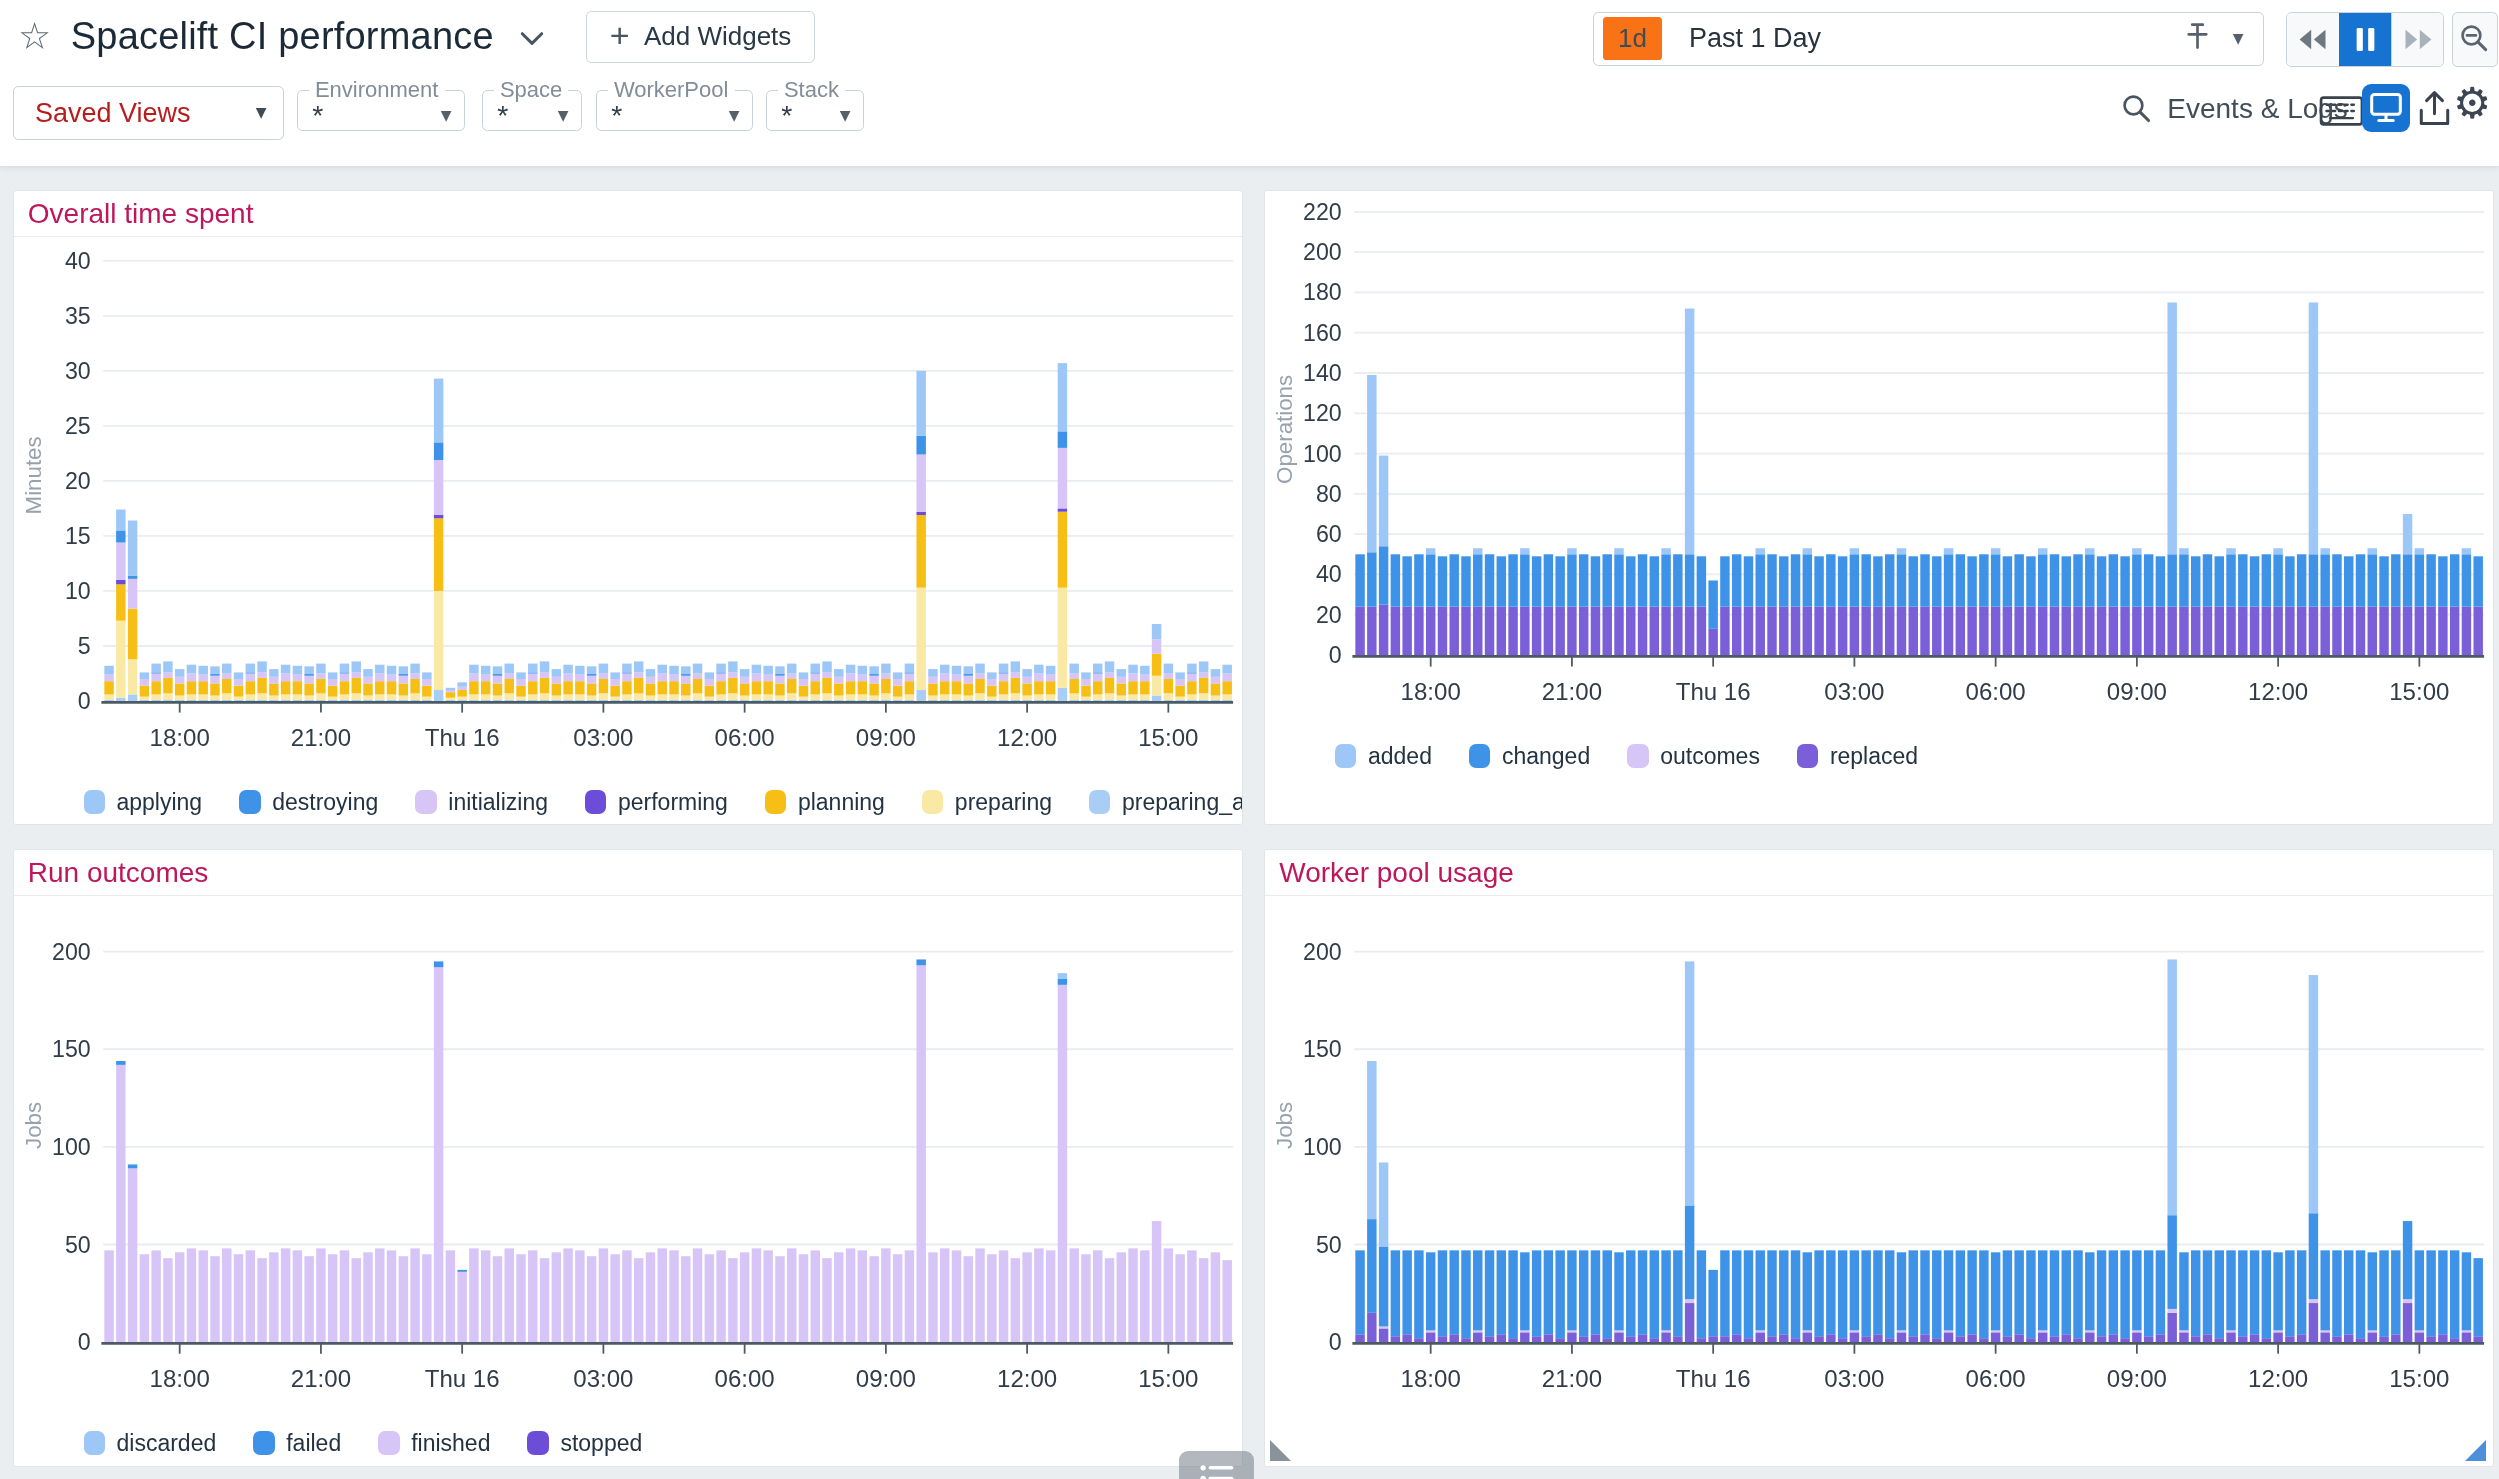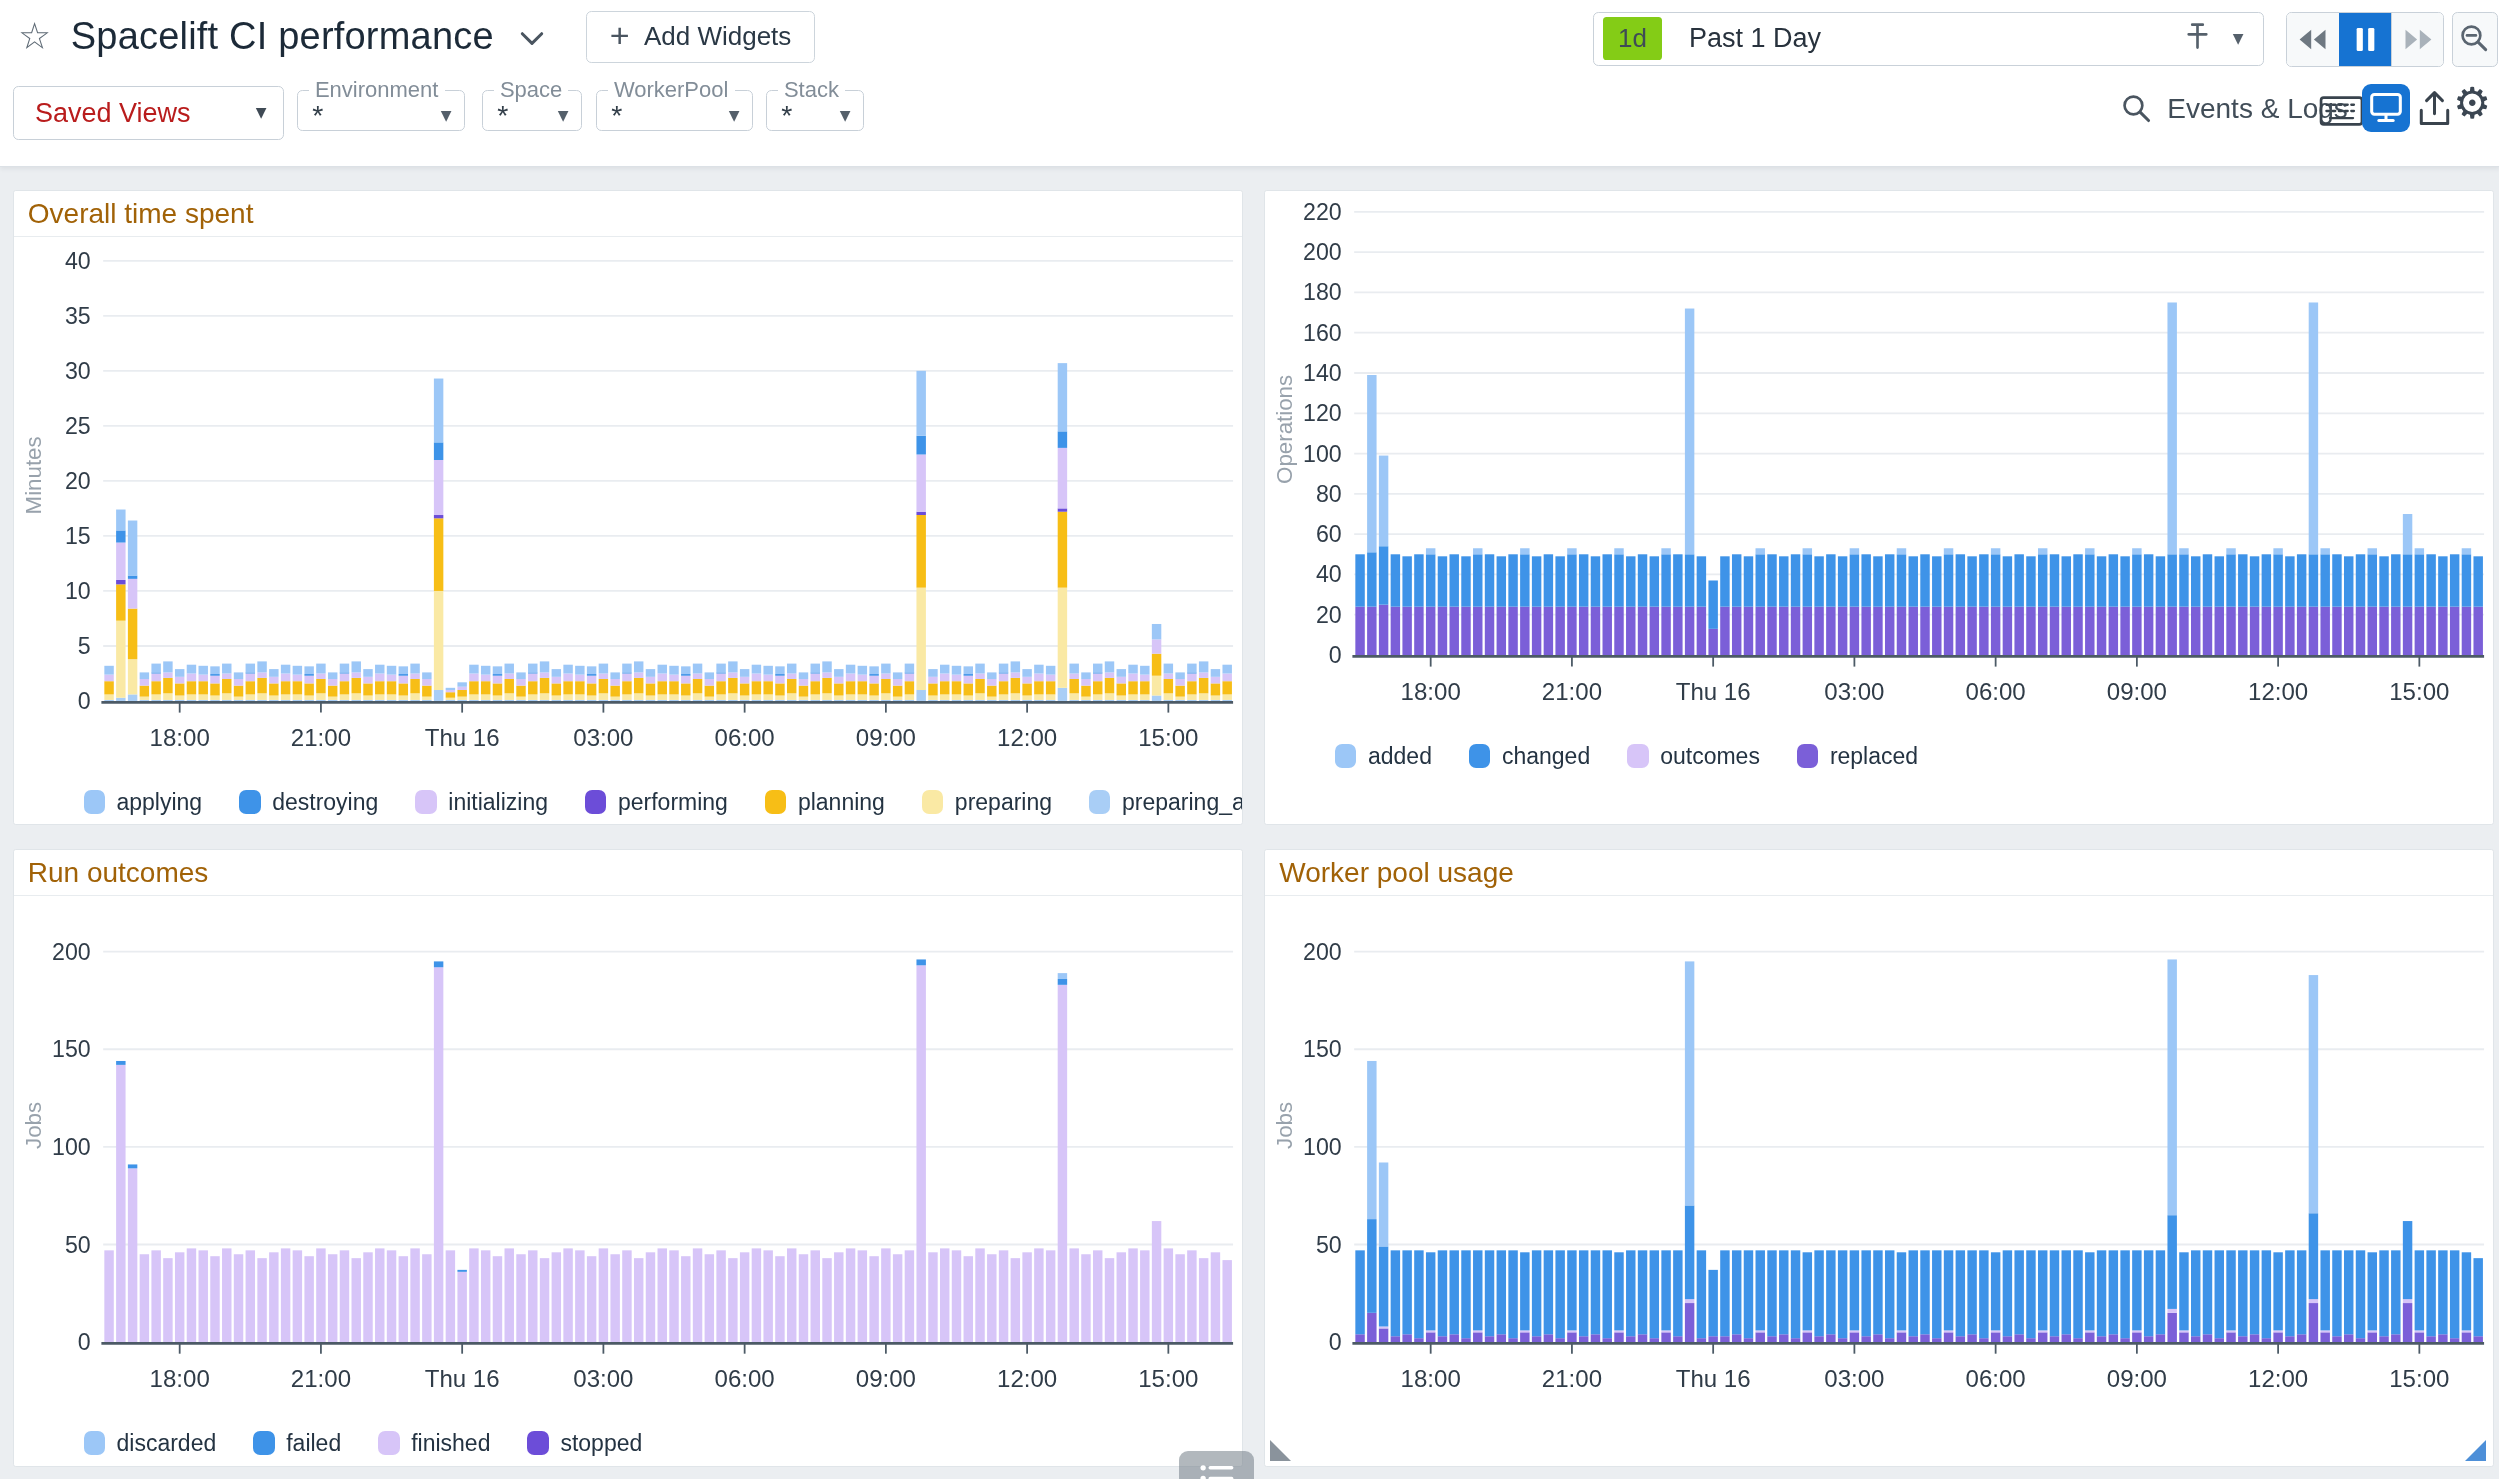--- a/index.html
+++ b/index.html
@@ -5,21 +5,21 @@
   html,body{margin:0;padding:0;}
   body{width:2500px;height:1479px;background:#EBEEF1;font-family:"Liberation Sans","DejaVu Sans",sans-serif;overflow:hidden;position:relative;}
   .topbar{position:absolute;left:0;top:0;width:2500px;height:166px;background:#FFFFFF;border-bottom:0.9px solid #DCE1E6;box-shadow:0 1.8px 4.5px rgba(30,40,50,.07);}
   .h1row{position:absolute;left:18px;top:10.7px;display:flex;align-items:center;}
   .star{font-size:37px;color:#5F6B76;margin-right:19.6px;line-height:1;}
   .dash-title{font-size:38px;font-weight:500;color:#1C2A38;letter-spacing:0.2px;}
   .title-chev{margin-left:23px;margin-top:7.1px;}
   .btn-addw{margin-left:39px;display:flex;align-items:center;gap:14.3px;height:52px;padding:0 23px;border:1.8px solid #CDD5DC;border-radius:5.4px;background:#fff;font-size:26px;color:#2A3845;cursor:pointer;}
   .btn-addw .plus{font-size:34px;color:#4A5560;font-weight:400;line-height:1;margin-top:-3.6px;}
   .timebox{position:absolute;left:1593px;top:11.6px;width:671px;height:54px;border:1.8px solid #C9D1D9;border-radius:5.4px;background:#fff;display:flex;align-items:center;box-sizing:border-box;}
-  .chip1d{margin-left:9px;background:#84cc16;border-radius:3.6px;padding:6.2px 15px;font-size:26px;color:#3F4B56;}
+  .chip1d{margin-left:9px;background:#f97316;border-radius:3.6px;padding:6.2px 15px;font-size:26px;color:#3F4B56;}
   .range-label{margin-left:27px;font-size:27px;color:#28323D;}
   .timebox .spacer{flex:1;}
   .caret{font-size:21.4px;color:#55606B;line-height:1;}
   .timebox .caret{margin:0 19.6px 0 21.4px;}
   .pbgroup{position:absolute;left:2286px;top:11.6px;height:55px;display:flex;border:1.8px solid #C9D1D9;border-radius:5.4px;overflow:hidden;box-sizing:border-box;}
   .pbtn{width:52px;height:100%;display:flex;align-items:center;justify-content:center;background:#F7F9FA;border:none;cursor:pointer;}
   .pbtn + .pbtn{border-left:1.8px solid #C9D1D9;}
   .pbtn.active{background:#1673D2;border-left:none;}
   .zoombtn{position:absolute;left:2452px;top:11.6px;width:46px;height:55px;border:1.8px solid #C9D1D9;border-radius:5.4px;background:#F7F9FA;display:flex;align-items:center;justify-content:center;box-sizing:border-box;cursor:pointer;}
   .savedviews{position:absolute;left:12.5px;top:86px;width:271px;height:54px;border:1.8px solid #C8D0D8;border-radius:5.4px;background:#fff;display:flex;align-items:center;box-sizing:border-box;cursor:pointer;}
@@ -28,21 +28,21 @@
   fieldset.filter{position:absolute;top:79px;margin:0;padding:0;border:1.8px solid #C8D0D8;border-radius:5.4px;background:#fff;height:52px;box-sizing:border-box;cursor:pointer;}
   fieldset.filter legend{margin-left:10.7px;padding:0 6.2px;font-size:22px;color:#828D98;line-height:1;}
   .fval{display:flex;align-items:center;padding:0 12.5px 7.1px 14.3px;}
   .fval .star-val{font-size:28.5px;color:#333F4A;flex:1;line-height:1;}
   .evlogs{position:absolute;left:2121px;top:93px;display:flex;align-items:center;gap:14.3px;cursor:pointer;}
   .evlogs .txt{font-size:28px;color:#414D58;}
   .icbtn{position:absolute;display:flex;align-items:center;justify-content:center;cursor:pointer;}
   .monitorbtn{left:2362px;top:84px;width:48px;height:48px;background:#1673D2;border-radius:9px;}
   .gear{left:2453px;top:82px;font-size:43px;color:#3B4652;line-height:1;}
   .panel{position:absolute;background:#FFFFFF;border:0.9px solid #E0E5E9;border-radius:2.7px;box-sizing:border-box;overflow:hidden;}
-  .panel-title{height:45px;line-height:46px;padding-left:14.3px;font-size:28px;color:#a16207;border-bottom:0.9px solid #E8ECEF;}
+  .panel-title{height:45px;line-height:46px;padding-left:14.3px;font-size:28px;color:#be185d;border-bottom:0.9px solid #E8ECEF;}
   .chart-wrap{display:block;}
   .legend{display:flex;align-items:center;gap:37px;padding-left:70px;height:48px;}
   .legend-item{display:flex;align-items:center;cursor:pointer;}
   .swatch{width:21.4px;height:24px;border-radius:7.1px;display:inline-block;}
   .legend-label{font-size:23px;color:#243342;margin-left:11.6px;white-space:nowrap;}
   svg text.ytick{font-family:"Liberation Sans",sans-serif;font-size:26px;fill:#303C48;}
   svg text.xtick{font-family:"Liberation Sans",sans-serif;font-size:27px;fill:#303C48;}
   svg text.yunit{font-family:"Liberation Sans",sans-serif;font-size:25px;fill:#98A2AC;}
   .listbtn{position:absolute;left:1179px;top:1451px;width:75px;height:55px;background:rgba(115,125,135,.55);border-radius:9px;display:flex;align-items:center;justify-content:center;cursor:pointer;}
   .handle-gray{position:absolute;width:0;height:0;border-bottom:21.4px solid #8A939C;border-right:21.4px solid transparent;left:5.4px;bottom:5.4px;}

